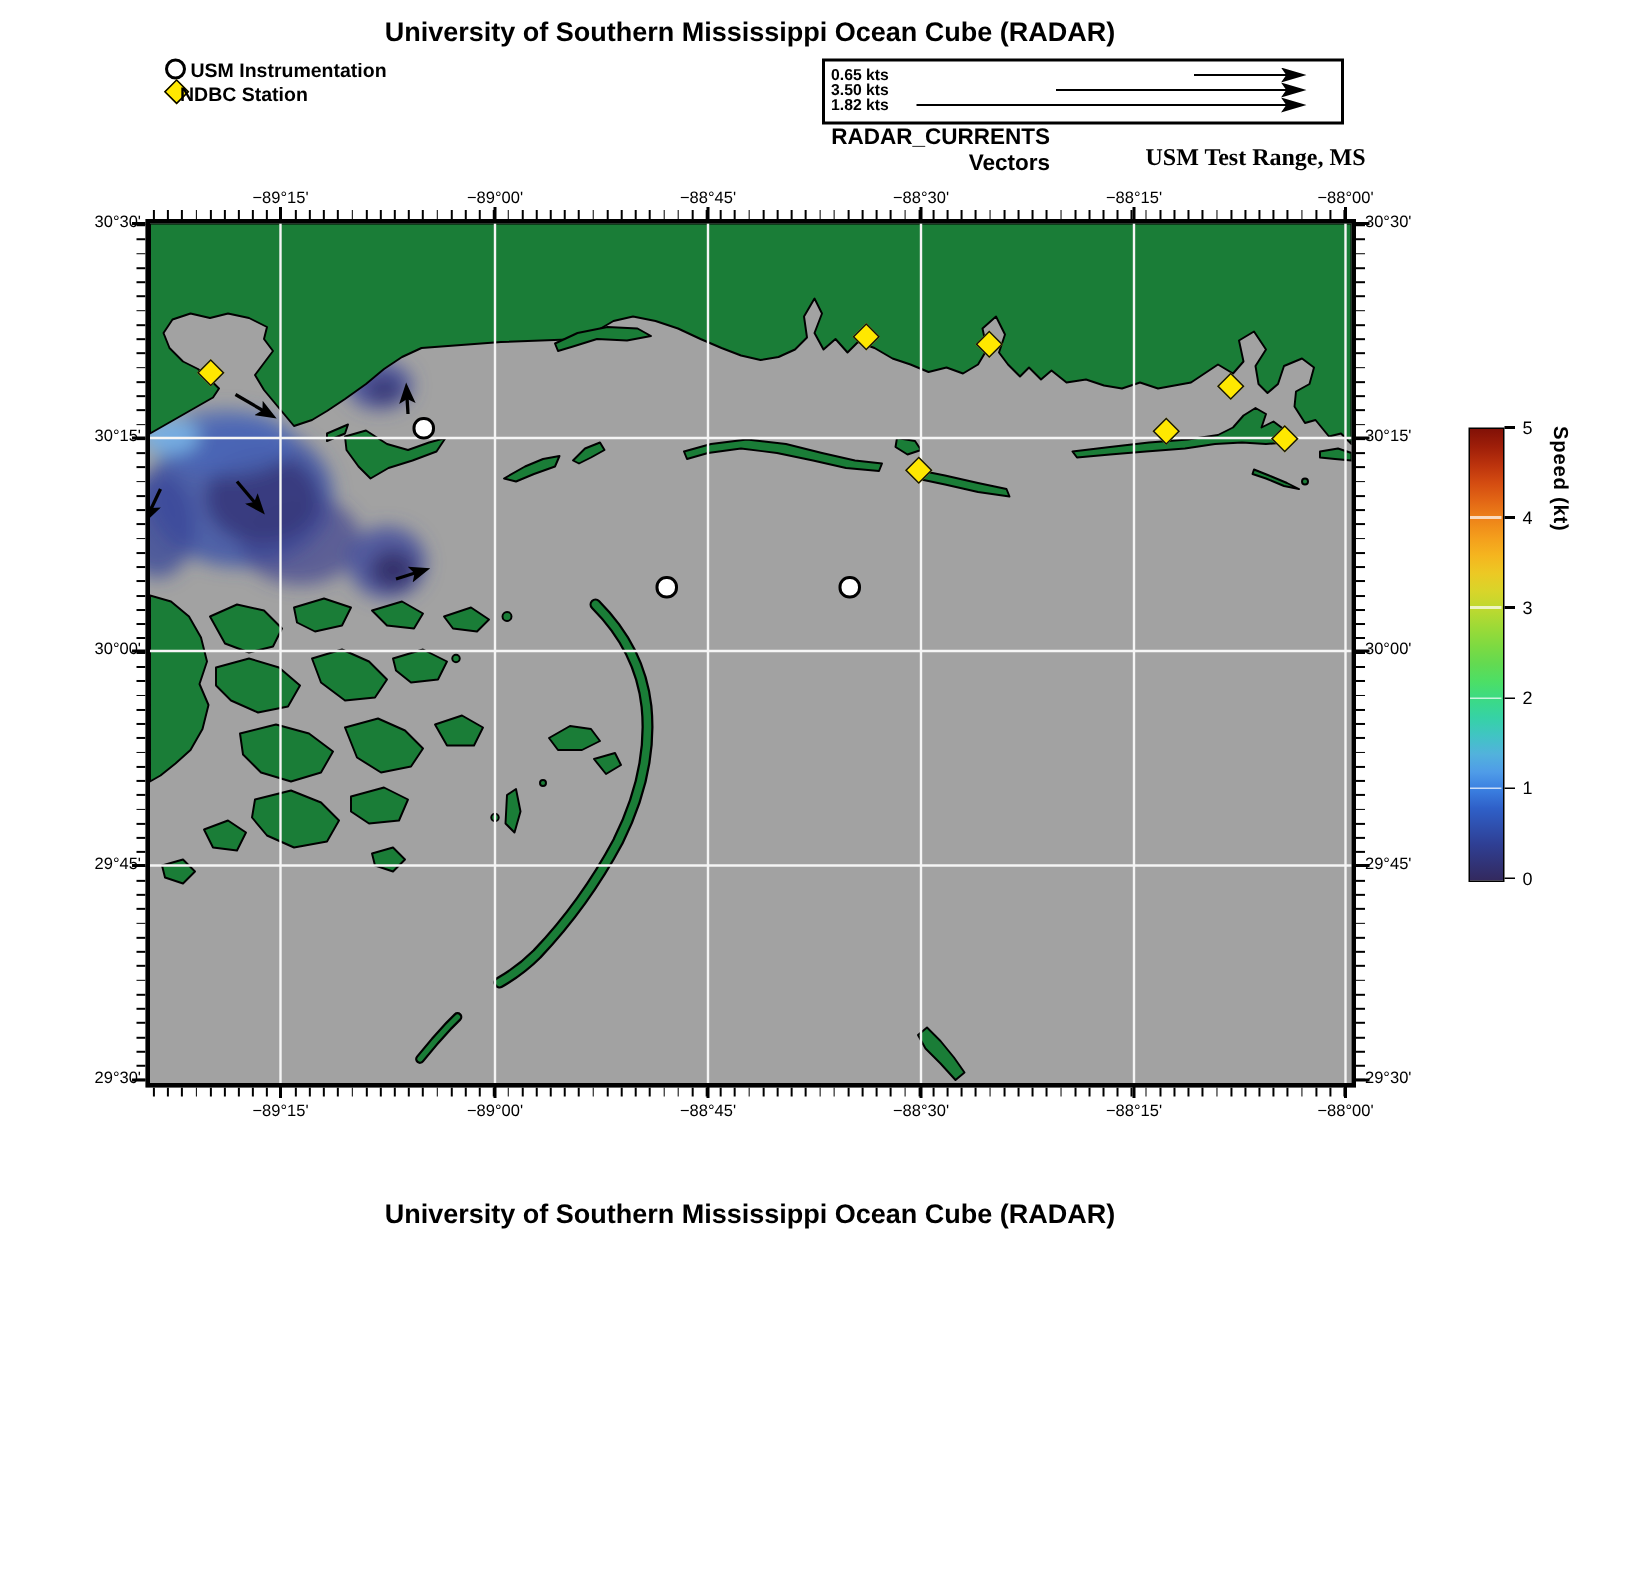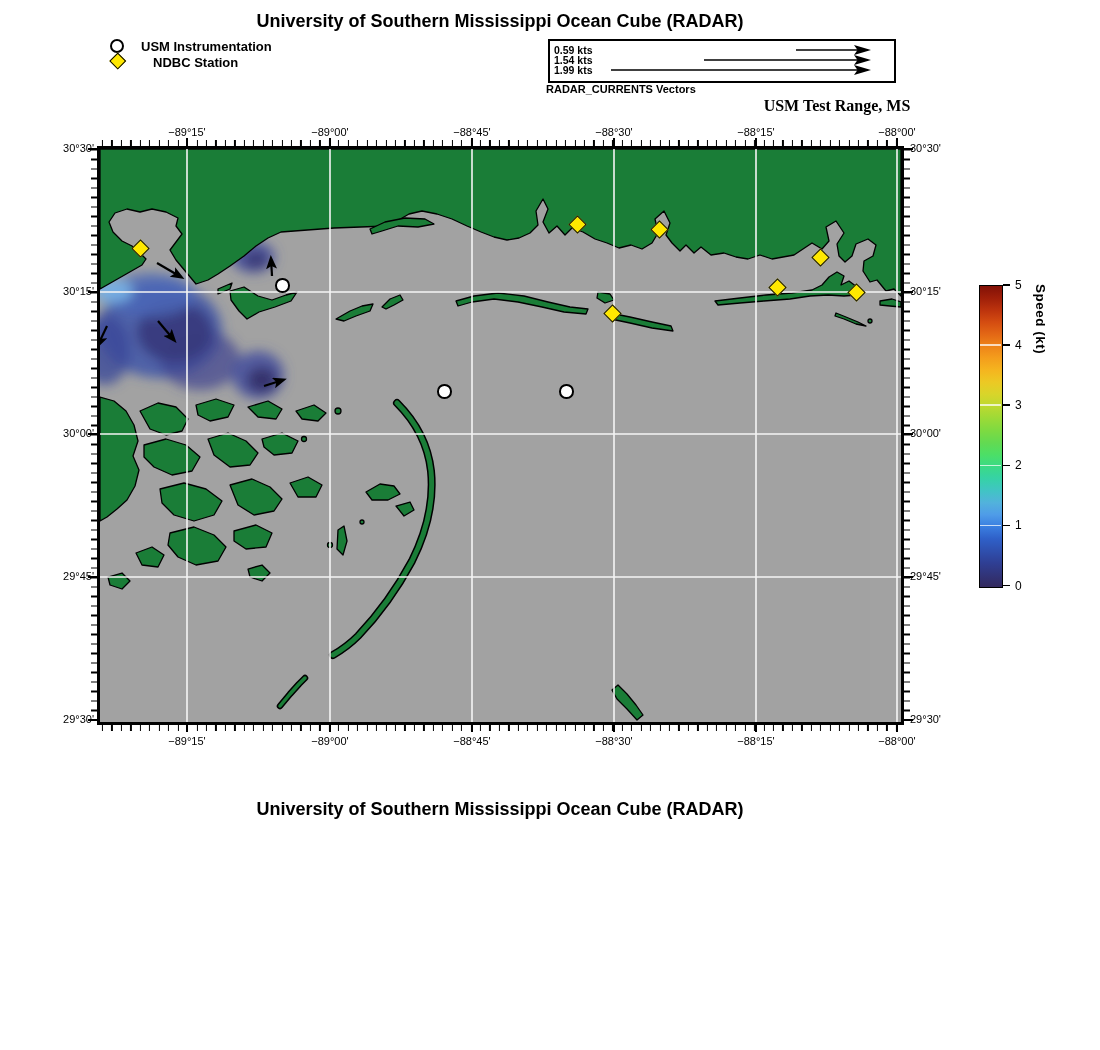--- a/index.html
+++ b/index.html
@@ -4,22 +4,22 @@
 <style>
   html,body{margin:0;padding:0;background:#fff;}
   .page{position:relative;width:1100px;height:1050px;background:#ffffff;overflow:hidden;
         font-family:"Liberation Sans",sans-serif;color:#000;}
   .abs{position:absolute;}
   .title{left:0;top:11px;width:1000px;text-align:center;font-size:18px;font-weight:bold;}
   .btitle{left:0;top:799px;width:1000px;text-align:center;font-size:18px;font-weight:bold;}
   .serif{font-family:"Liberation Serif",serif;}
   .subtitle{left:0;top:99px;width:1002px;text-align:center;font-size:16.5px;font-weight:bold;}
   .rangetxt{left:757px;top:97px;width:160px;text-align:center;font-size:16px;font-weight:bold;}
-  .veclbl{left:546px;top:83px;width:154px;text-align:left;font-size:11px;font-weight:bold;}
-  .legend-row{font-size:13px;font-weight:bold;line-height:15px;margin-left:14px;}
+  .veclbl{left:546px;top:83px;width:154px;text-align:right;font-size:15px;font-weight:bold;}
+  .legend-row{font-size:13px;font-weight:bold;line-height:15px;}
   .lg-circle{left:110px;top:39px;width:10px;height:10px;border:2.4px solid #000;border-radius:50%;background:#fff;}
   .lg-diamond{left:112px;top:55px;width:9.5px;height:9.5px;border:1.7px solid #000;background:#ffe800;transform:rotate(45deg);}
   .scalebox{left:548px;top:39px;width:344px;height:40px;border:2.5px solid #000;background:#fff;}
   .scale-lbl{position:absolute;left:4px;font-size:10.5px;font-weight:bold;line-height:10px;}
   .mapwrap{left:97px;top:146px;width:801px;height:573px;border:3px solid #000;background:#a2a2a2;}
   .tickstrip{position:absolute;background-repeat:repeat;}
   .ts-h{width:801px;height:6px;background-image:repeating-linear-gradient(to right,#000 0 1.2px,transparent 1.2px 9.45px);background-position:1.95px 0;}
   .ts-v{width:6px;height:573px;background-image:repeating-linear-gradient(to bottom,#000 0 1.2px,transparent 1.2px 9.5px);background-position:0 0.5px;}
   .ax{position:absolute;font-size:11px;}
   .majtick{position:absolute;background:#000;}
@@ -35,36 +35,36 @@
 </head>
 <body>
 
 <div class="page">
 
   <div class="abs title">University of Southern Mississippi Ocean Cube (RADAR)</div>
 
   <span class="abs lg-circle"></span>
   <div class="abs legend-row" style="left:127px;top:39px;">USM Instrumentation</div>
   <span class="abs lg-diamond"></span>
-  <div class="abs legend-row" style="left:139px;top:55px;">NDBC Station</div>
+  <div class="abs legend-row" style="left:120px;top:55px;">NDBC Station</div>
 
   <div class="abs scalebox">
     <svg id="scalesvg" width="344" height="40">
       <defs>
         <marker id="ah2" markerUnits="userSpaceOnUse" markerWidth="17" markerHeight="10" refX="14" refY="5" orient="auto">
           <path d="M0,0 L17,5 L0,10 L3.5,5 Z" fill="#000"></path>
         </marker>
       </defs>
       <g id="gscale">
           <line x1="246" y1="9" x2="318" y2="9" stroke="#000" stroke-width="1.4" marker-end="url(#ah2)"></line>
           <line x1="154" y1="19" x2="318" y2="19" stroke="#000" stroke-width="1.4" marker-end="url(#ah2)"></line>
           <line x1="61" y1="29" x2="318" y2="29" stroke="#000" stroke-width="1.4" marker-end="url(#ah2)"></line>
         </g>
     </svg>
-  <div class="scale-lbl" style="top: 4px;">0.59 kts</div><div class="scale-lbl" style="top: 14px;">1.54 kts</div><div class="scale-lbl" style="top: 24px;">1.99 kts</div></div>
+  <div class="scale-lbl" style="top: 4px;">0.65 kts</div><div class="scale-lbl" style="top: 14px;">3.50 kts</div><div class="scale-lbl" style="top: 24px;">1.82 kts</div></div>
   <div class="abs veclbl">RADAR_CURRENTS Vectors</div>
 
   <div class="abs rangetxt serif">USM Test Range, MS</div>
 
   <div class="abs tickstrip ts-h" style="left:100px;top:140px;"></div>
   <div class="abs tickstrip ts-h" style="left:100px;top:725px;"></div>
   <div class="abs tickstrip ts-v" style="left:91px;top:149px;"></div>
   <div class="abs tickstrip ts-v" style="left:904px;top:149px;"></div>
 
   <div class="abs mapwrap" id="mapwrap">

